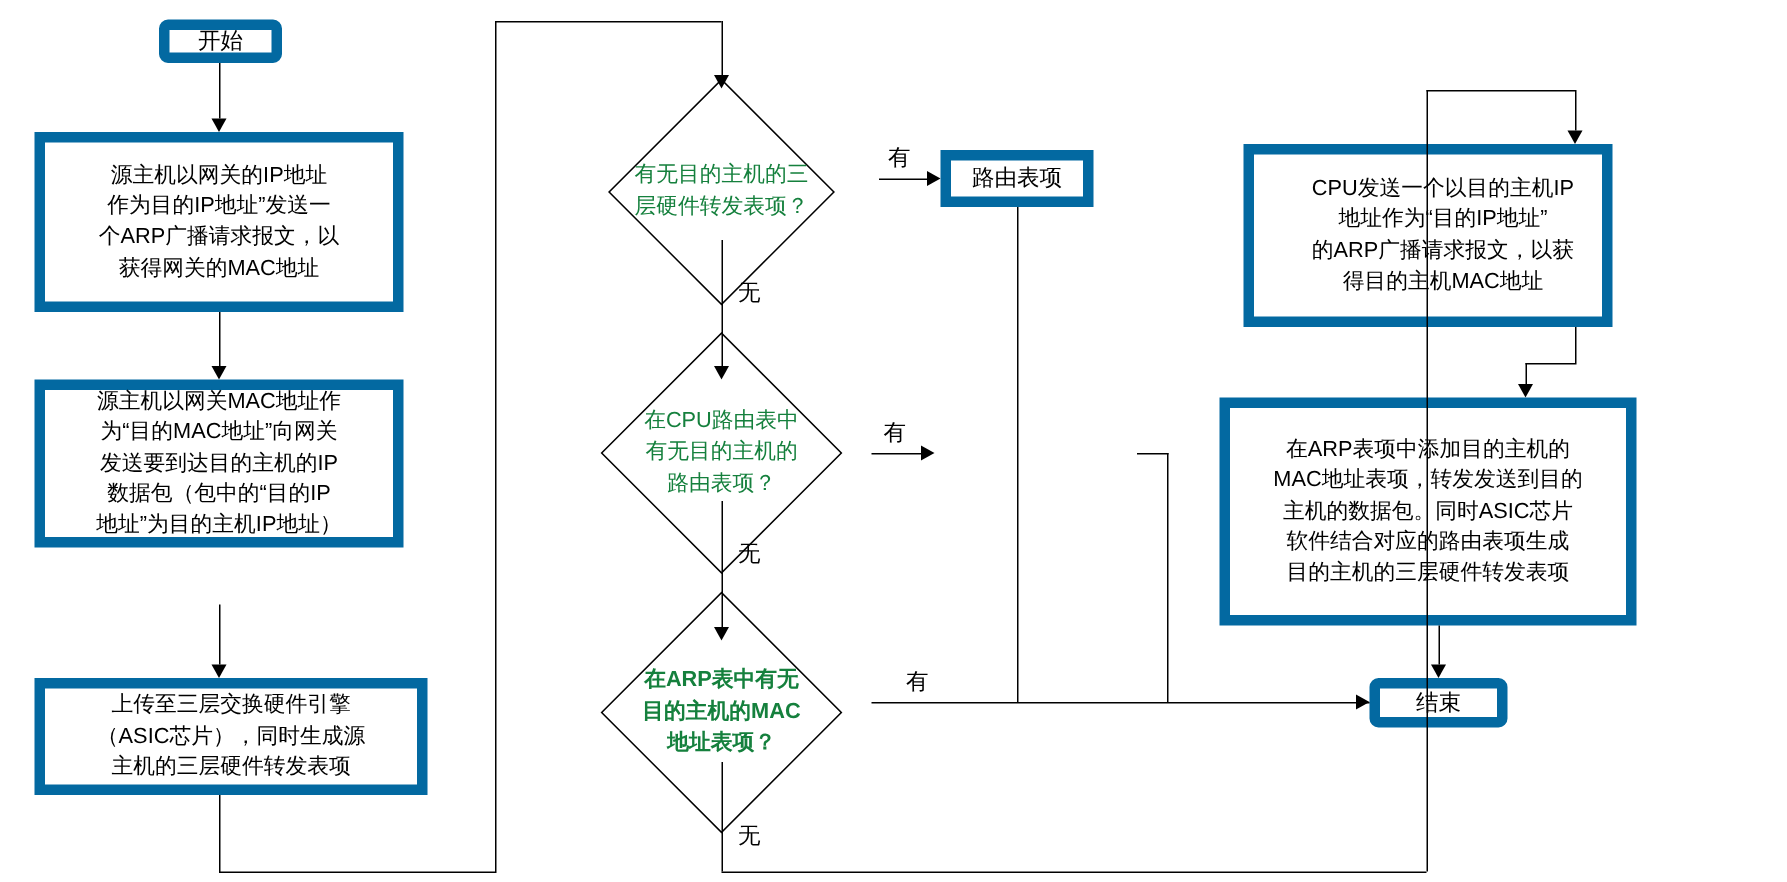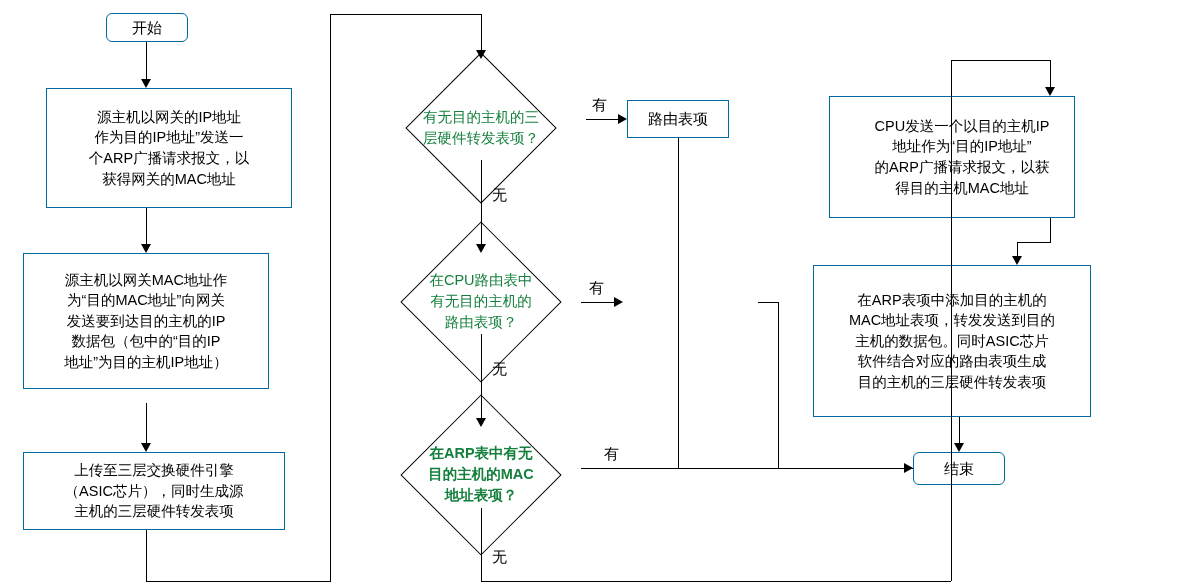--- a/index.html
+++ b/index.html
@@ -11,21 +11,21 @@
     position: relative;
     width: 1191px;
     height: 588px;
     background: #ffffff;
     font-family: "Liberation Sans", sans-serif;
     overflow: hidden;
   }
   .node {
     position: absolute;
     box-sizing: border-box;
-    border: 1px solid #0369a1;
+    border: 7px solid #0369a1;
     background: #ffffff;
     display: flex;
     align-items: center;
     justify-content: center;
     text-align: center;
     color: #000000;
   }
   .rect {
     border-radius: 0;
   }
@@ -92,28 +92,28 @@
 </style>
 </head>
 <body>
 
 <div id="canvas">
 
   <div class="node term" style="left:106px; top:13px; width:82px; height:29px; font-size:15px;">
     <span class="txt">开始</span>
   </div>
 
-  <div class="node rect" style="left:23px; top:88px; width:246px; height:120px; font-size:14.5px;margin-left:23px;">
+  <div class="node rect" style="left:23px; top:88px; width:246px; height:120px; font-size:14.5px;">
     <span class="txt">源主机以网关的IP地址
 作为目的IP地址”发送一
 个ARP广播请求报文，以
 获得网关的MAC地址</span>
   </div>
 
-  <div class="node rect" style="left:23px; top:253px; width:246px; height:136px; font-size:14.5px;">
+  <div class="node rect" style="left:23px; top:253px; width:246px; height:112px; font-size:14.5px;">
     <span class="txt">源主机以网关MAC地址作
 为“目的MAC地址”向网关
 发送要到达目的主机的IP
 数据包（包中的“目的IP
 地址”为目的主机IP地址）</span>
   </div>
 
   <div class="node rect" style="left:23px; top:452px; width:262px; height:78px; font-size:14.5px;">
     <span class="txt">上传至三层交换硬件引擎
 （ASIC芯片），同时生成源

